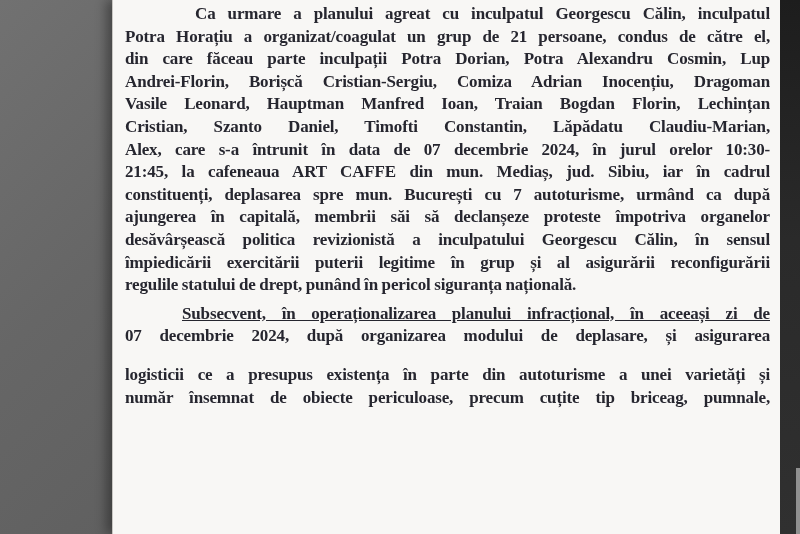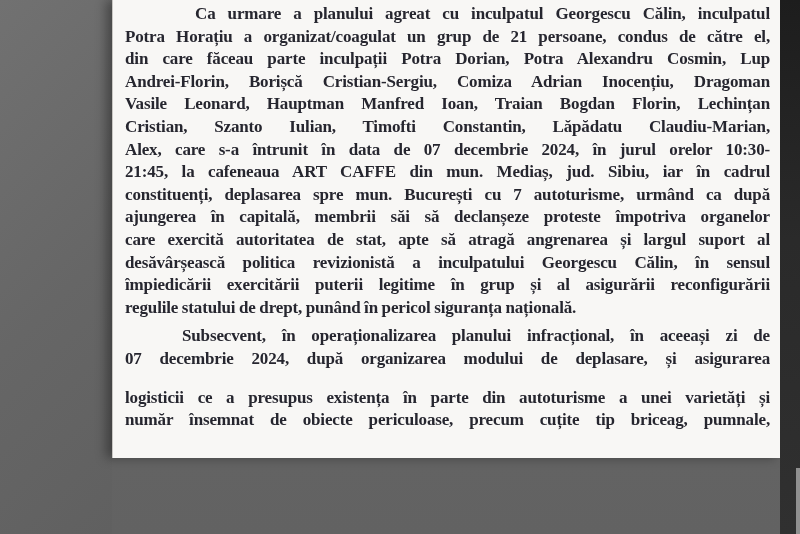--- a/index.html
+++ b/index.html
@@ -19,21 +19,21 @@
   }
   .letterbox-left {
     position: absolute;
     left: 0; top: 0;
     width: 112px; height: 534px;
     background: linear-gradient(135deg, #717171 0%, #666666 55%, #606060 100%);
   }
   .page {
     position: absolute;
     left: 112px; top: 0;
-    width: 668px; height: 458px;
+    width: 668px; height: 534px;
     background: #f8f7f5;
     border-left: 1px solid #c9c7c3;
     box-shadow: -6px 0 10px rgba(0,0,0,0.35);
     overflow: hidden;
   }
   .page-content {
     position: absolute;
     left: 12px;
     top: 3px;
     width: 645px;
@@ -51,21 +51,21 @@
     text-align: justify;
     text-align-last: justify;
     white-space: normal;
     height: 22.6px;
     overflow: hidden;
   }
   .line.lastfree {
     text-align-last: left;
   }
   .p0 .line.first { padding-left: 70px; }
-  .p1 .line.first { padding-left: 57px; }
+  .p1 .line.first { padding-left: 57px; text-decoration: underline; }
   .side-bar-dark {
     position: absolute;
     right: 0; top: 0;
     width: 20px; height: 534px;
     background: linear-gradient(180deg, #1d1d1d 0%, #2a2a2a 45%, #303030 100%);
   }
   .side-bar-notch {
     position: absolute;
     right: 0; bottom: 0;
     width: 4px; height: 66px;
@@ -78,26 +78,25 @@
 <div class="stage">
   <div class="letterbox-left"></div>
   <div class="page">
     <div class="page-content">
         <div class="para p0">
           <div class="line first">Ca urmare a planului agreat cu inculpatul Georgescu Călin, inculpatul</div>
           <div class="line">Potra Horațiu a organizat/coagulat un grup de 21 persoane, condus de către el,</div>
           <div class="line">din care făceau parte inculpații Potra Dorian, Potra Alexandru Cosmin, Lup</div>
           <div class="line">Andrei-Florin, Borișcă Cristian-Sergiu, Comiza Adrian Inocențiu, Dragoman</div>
           <div class="line">Vasile Leonard, Hauptman Manfred Ioan, Traian Bogdan Florin, Lechințan</div>
-          <div class="line">Cristian, Szanto Iulian, Timofti Constantin, Lăpădatu Claudiu-Marian,</div>
+          <div class="line">Cristian, Szanto Daniel, Timofti Constantin, Lăpădatu Claudiu-Marian,</div>
           <div class="line">Alex, care s-a întrunit în data de 07 decembrie 2024, în jurul orelor 10:30-</div>
           <div class="line">21:45, la cafeneaua ART CAFFE din mun. Mediaș, jud. Sibiu, iar în cadrul</div>
           <div class="line">constituenți, deplasarea spre mun. București cu 7 autoturisme, urmând ca după</div>
           <div class="line">ajungerea în capitală, membrii săi să declanșeze proteste împotriva organelor</div>
-          <div class="line">care exercită autoritatea de stat, apte să atragă angrenarea și largul suport al</div>
           <div class="line">desăvârșească politica revizionistă a inculpatului Georgescu Călin, în sensul</div>
           <div class="line">împiedicării exercitării puterii legitime în grup și al asigurării reconfigurării</div>
           <div class="line lastfree">regulile statului de drept, punând în pericol siguranța națională.</div>
         </div>
         <div class="para p1">
           <div class="line first">Subsecvent, în operaționalizarea planului infracțional, în aceeași zi de</div>
           <div class="line">07 decembrie 2024, după organizarea modului de deplasare, și asigurarea</div>
         </div>
         <div class="para p2 gap">
           <div class="line">logisticii ce a presupus existența în parte din autoturisme a unei varietăți și</div>

